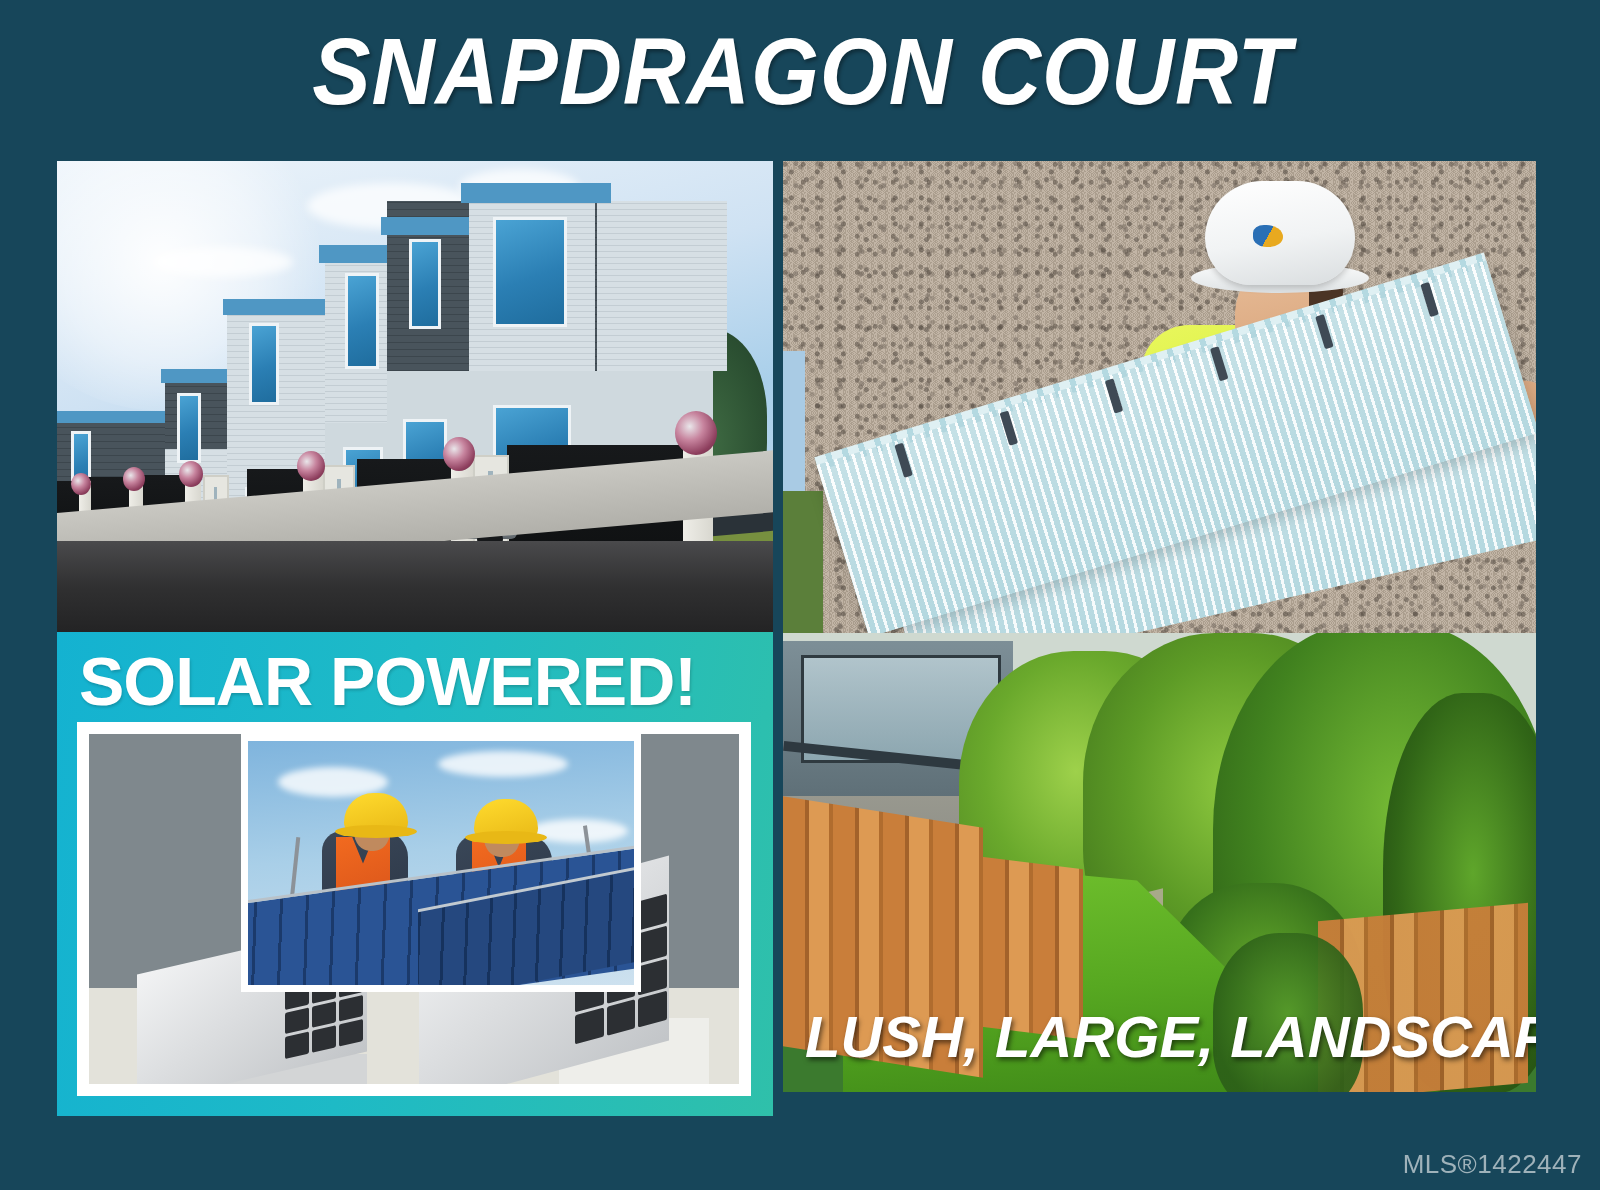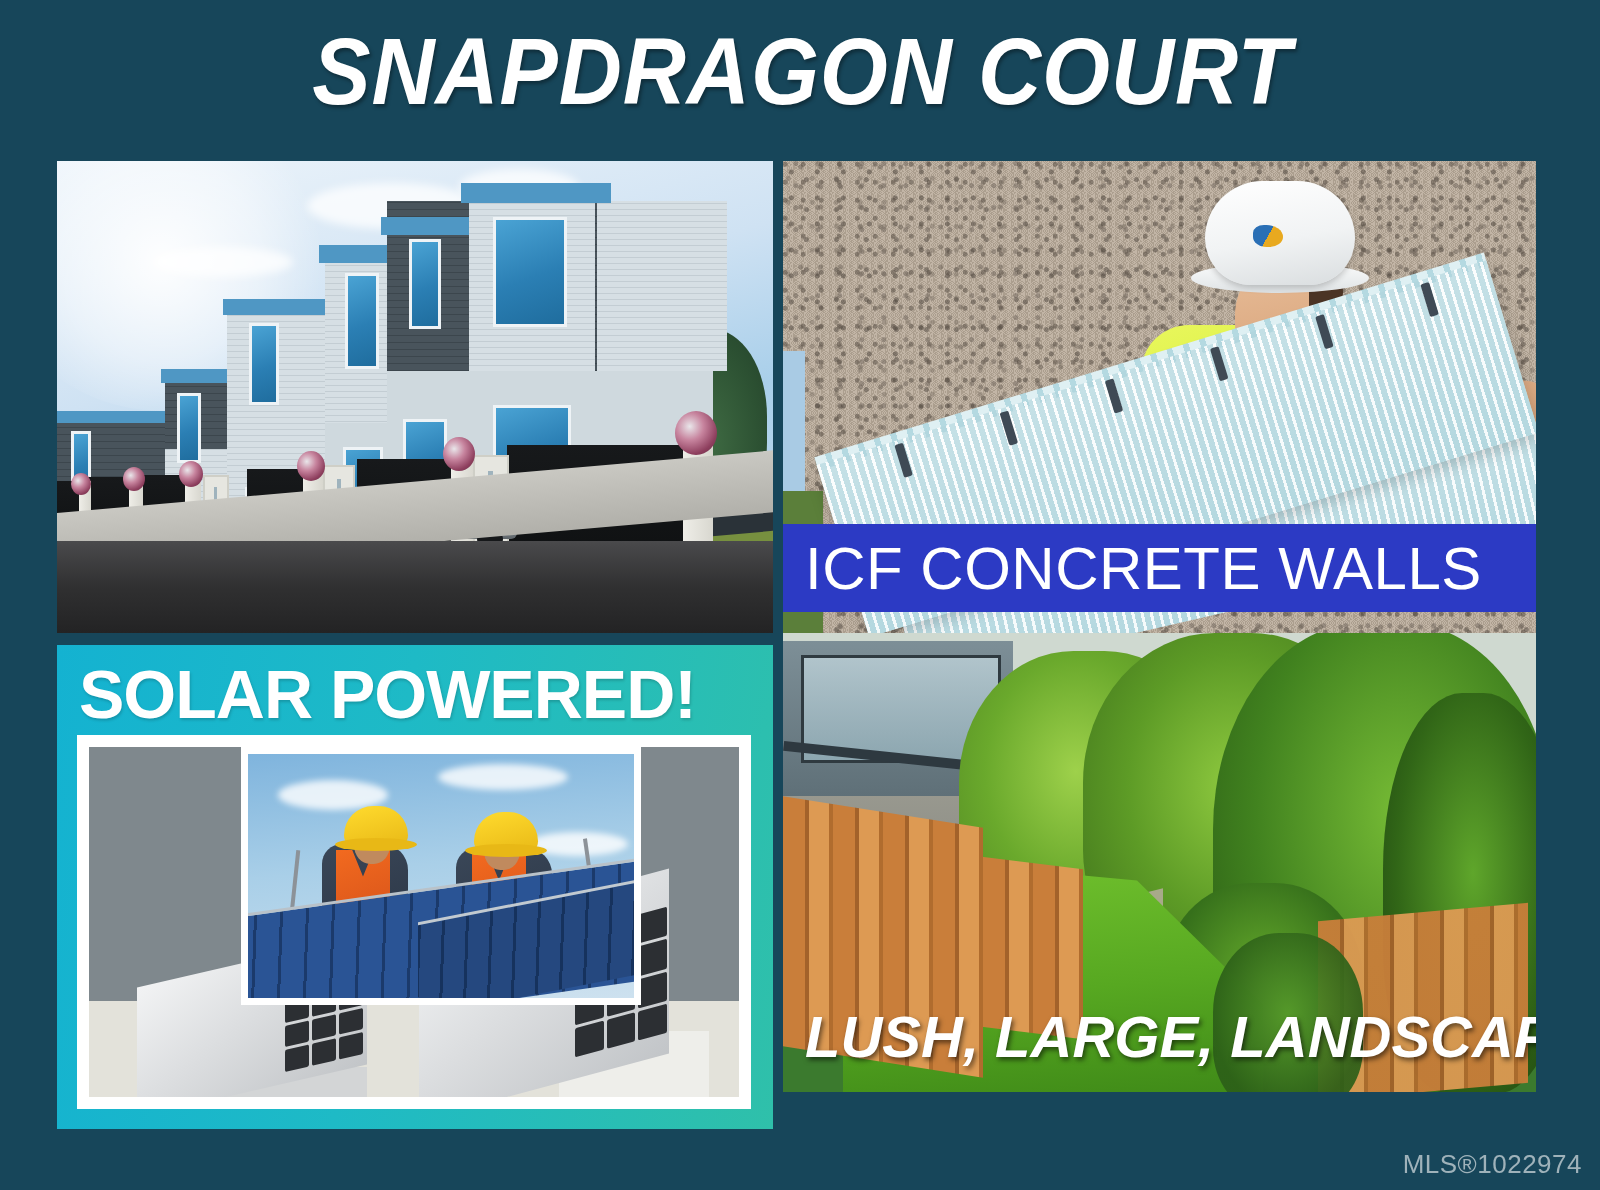--- a/index.html
+++ b/index.html
@@ -28,21 +28,21 @@
   .rl-edge{position:absolute;left:160px;top:0;width:14px;height:146px;background:#8ba3b0;}
   .rl-wordwrap{position:absolute;left:0;top:126px;width:170px;height:62px;background:rgba(255,255,255,.62);}
   .rl-word{position:absolute;left:2px;top:136px;width:168px;font-size:31px;color:#3a4a54;
     letter-spacing:0px;font-family:"Liberation Sans",sans-serif;}
   .rl-word sup{font-size:13px;vertical-align:super;}
 
   
   .panel{position:absolute;overflow:hidden;}
   .p-house{left:57px;top:161px;width:716px;height:472px;background:#cfe1ef;}
   .p-icf{left:783px;top:161px;width:753px;height:472px;background:#b6aa9d;}
-  .p-solar{left:57px;top:645px;width:716px;height:484px;
+  .p-solar{left:57px;top:632px;width:716px;height:484px;
     background:linear-gradient(100deg,#14b2d1 0%,#1ebac6 45%,#2fc0aa 100%);}
   .p-land{left:783px;top:633px;width:753px;height:459px;background:#3b7a2e;}
 
   
   .sky{position:absolute;inset:0;background:linear-gradient(165deg,#eef5fb 0%,#cfe2f3 38%,#a9cfea 62%,#c6dced 100%);}
   .sunglow{position:absolute;left:-60px;top:-50px;width:330px;height:300px;border-radius:50%;
     background:radial-gradient(circle,rgba(255,255,255,.95) 0%,rgba(255,255,255,.45) 45%,rgba(255,255,255,0) 72%);}
   .cloud{position:absolute;background:rgba(255,255,255,.75);border-radius:50%;filter:blur(4px);}
   .tree-r{position:absolute;right:6px;top:168px;width:120px;height:190px;
     background:radial-gradient(ellipse at 50% 60%,#3f6b43 0%,#2d5233 60%,#23412a 100%);
@@ -318,23 +318,20 @@
       <div class="icf-ribs"></div>
       <div class="clip" style="left:80px;top:4px;"></div>
       <div class="clip" style="left:190px;top:4px;"></div>
       <div class="clip" style="left:300px;top:4px;"></div>
       <div class="clip" style="left:410px;top:4px;"></div>
       <div class="clip" style="left:520px;top:4px;"></div>
       <div class="clip" style="left:630px;top:4px;"></div>
     </div>
   </div>
 
-  <div class="icf-banner">
-    <span>ICF CONCRETE WALLS</span>
-  </div>
 
   <div class="panel p-solar">
     <div class="solar-title">SOLAR POWERED!</div>
 
     <div class="solar-card">
       <div class="solar-inner">
         <div class="render-ground"></div>
         <div class="wallA"></div>
         <div class="wallB"></div>
         <div class="roof roofA"></div>
@@ -429,15 +426,15 @@
 
     <div class="fence fenceC"></div>
     <div class="fence fenceB"></div>
     <div class="fence fenceA"></div>
 
     <div class="bush" style="left:430px;top:300px;width:150px;height:180px;background:radial-gradient(ellipse at 50% 45%,#55992a 0%,#2c5f18 70%);opacity:.92;"></div>
 
     <div class="land-caption">LUSH, LARGE, LANDSCAPE</div>
   </div>
 
-  <div class="mls">MLS®1022974</div>
+  <div class="mls">MLS®1422447</div>
 
 </div>
 
 </body></html>

